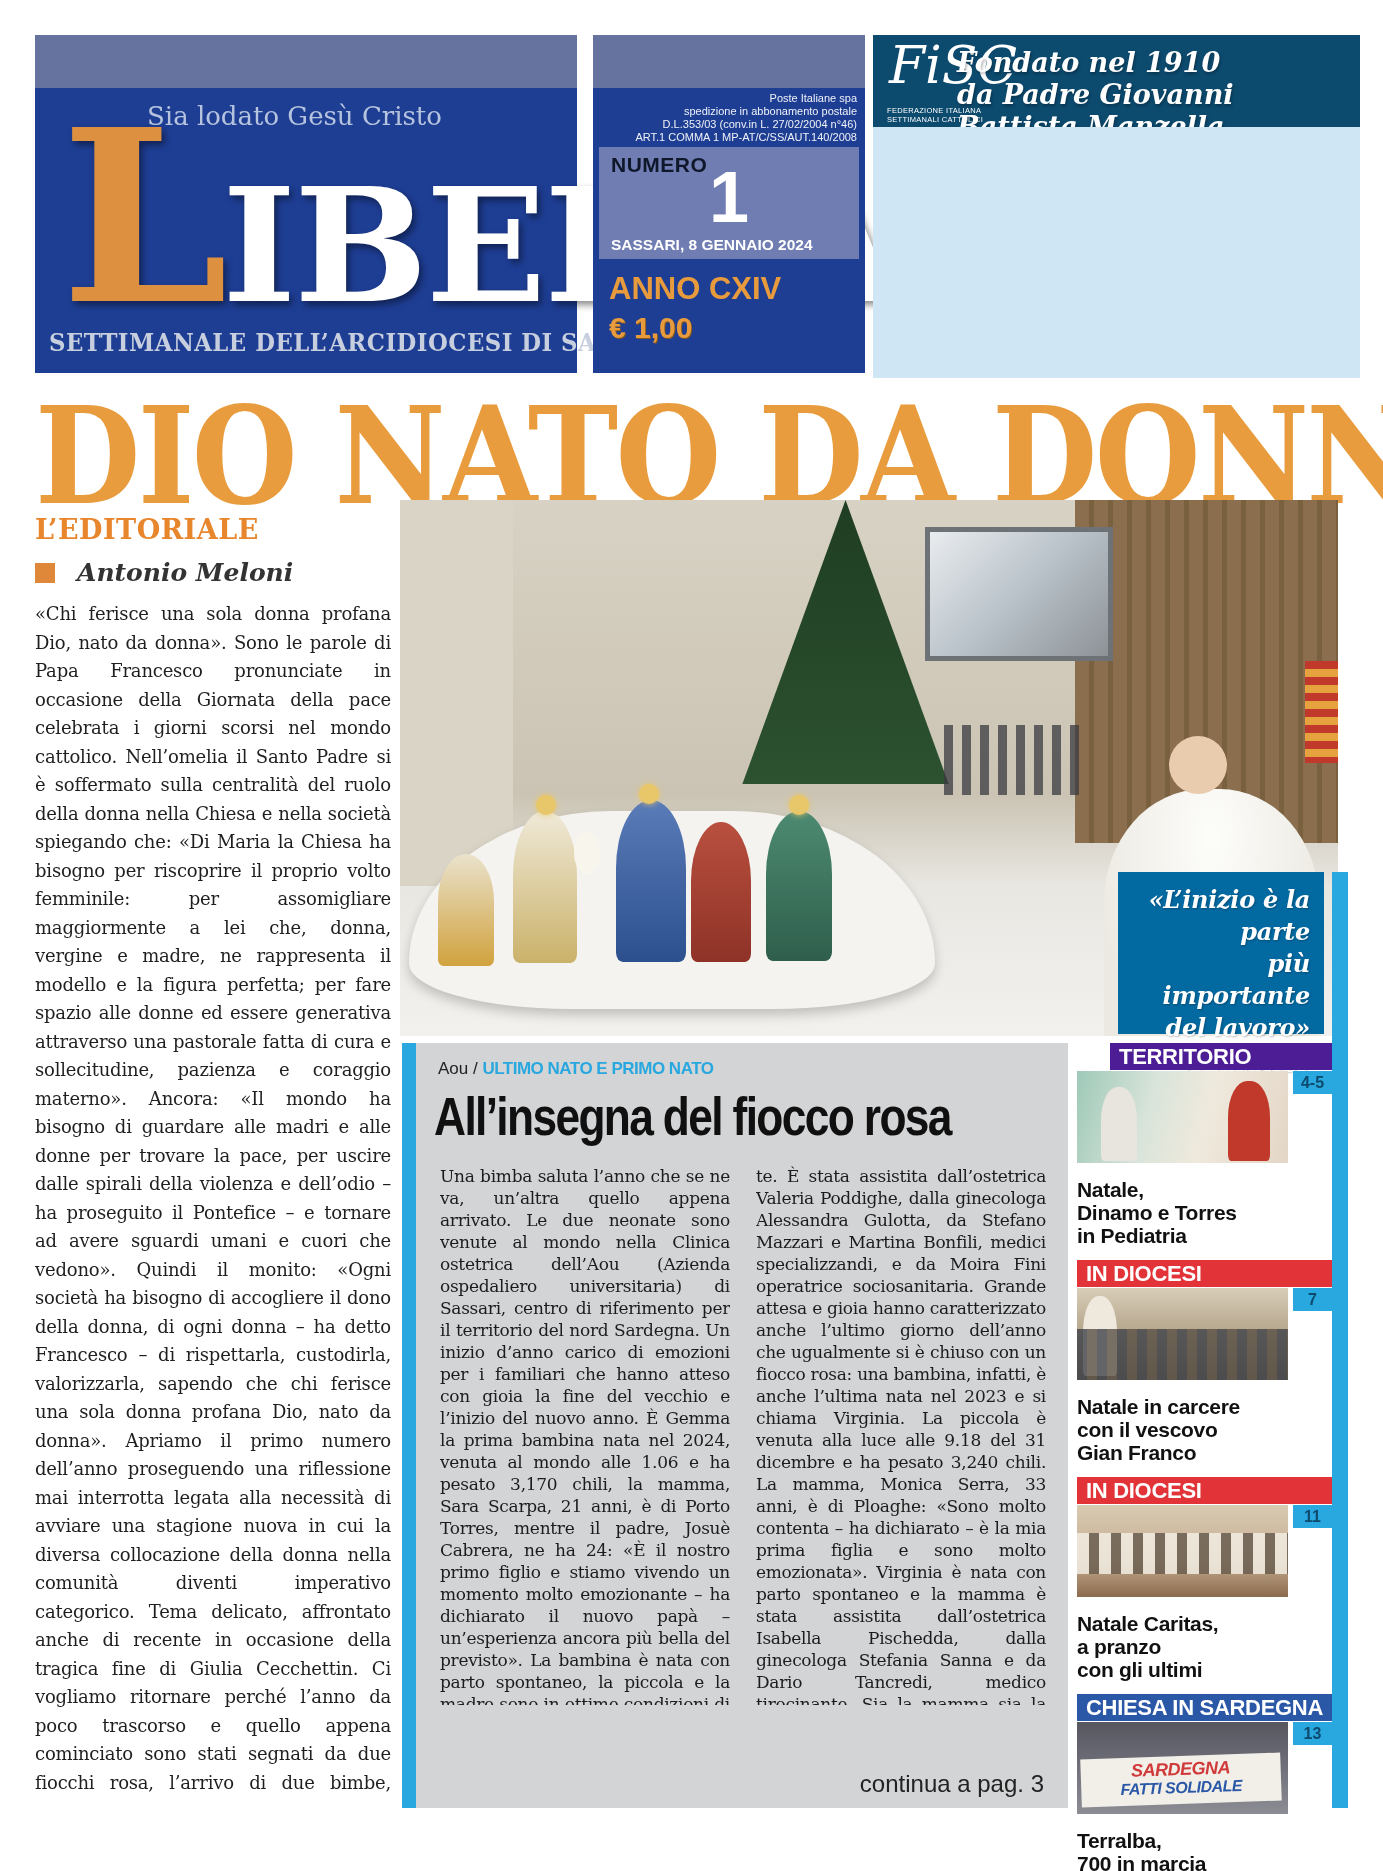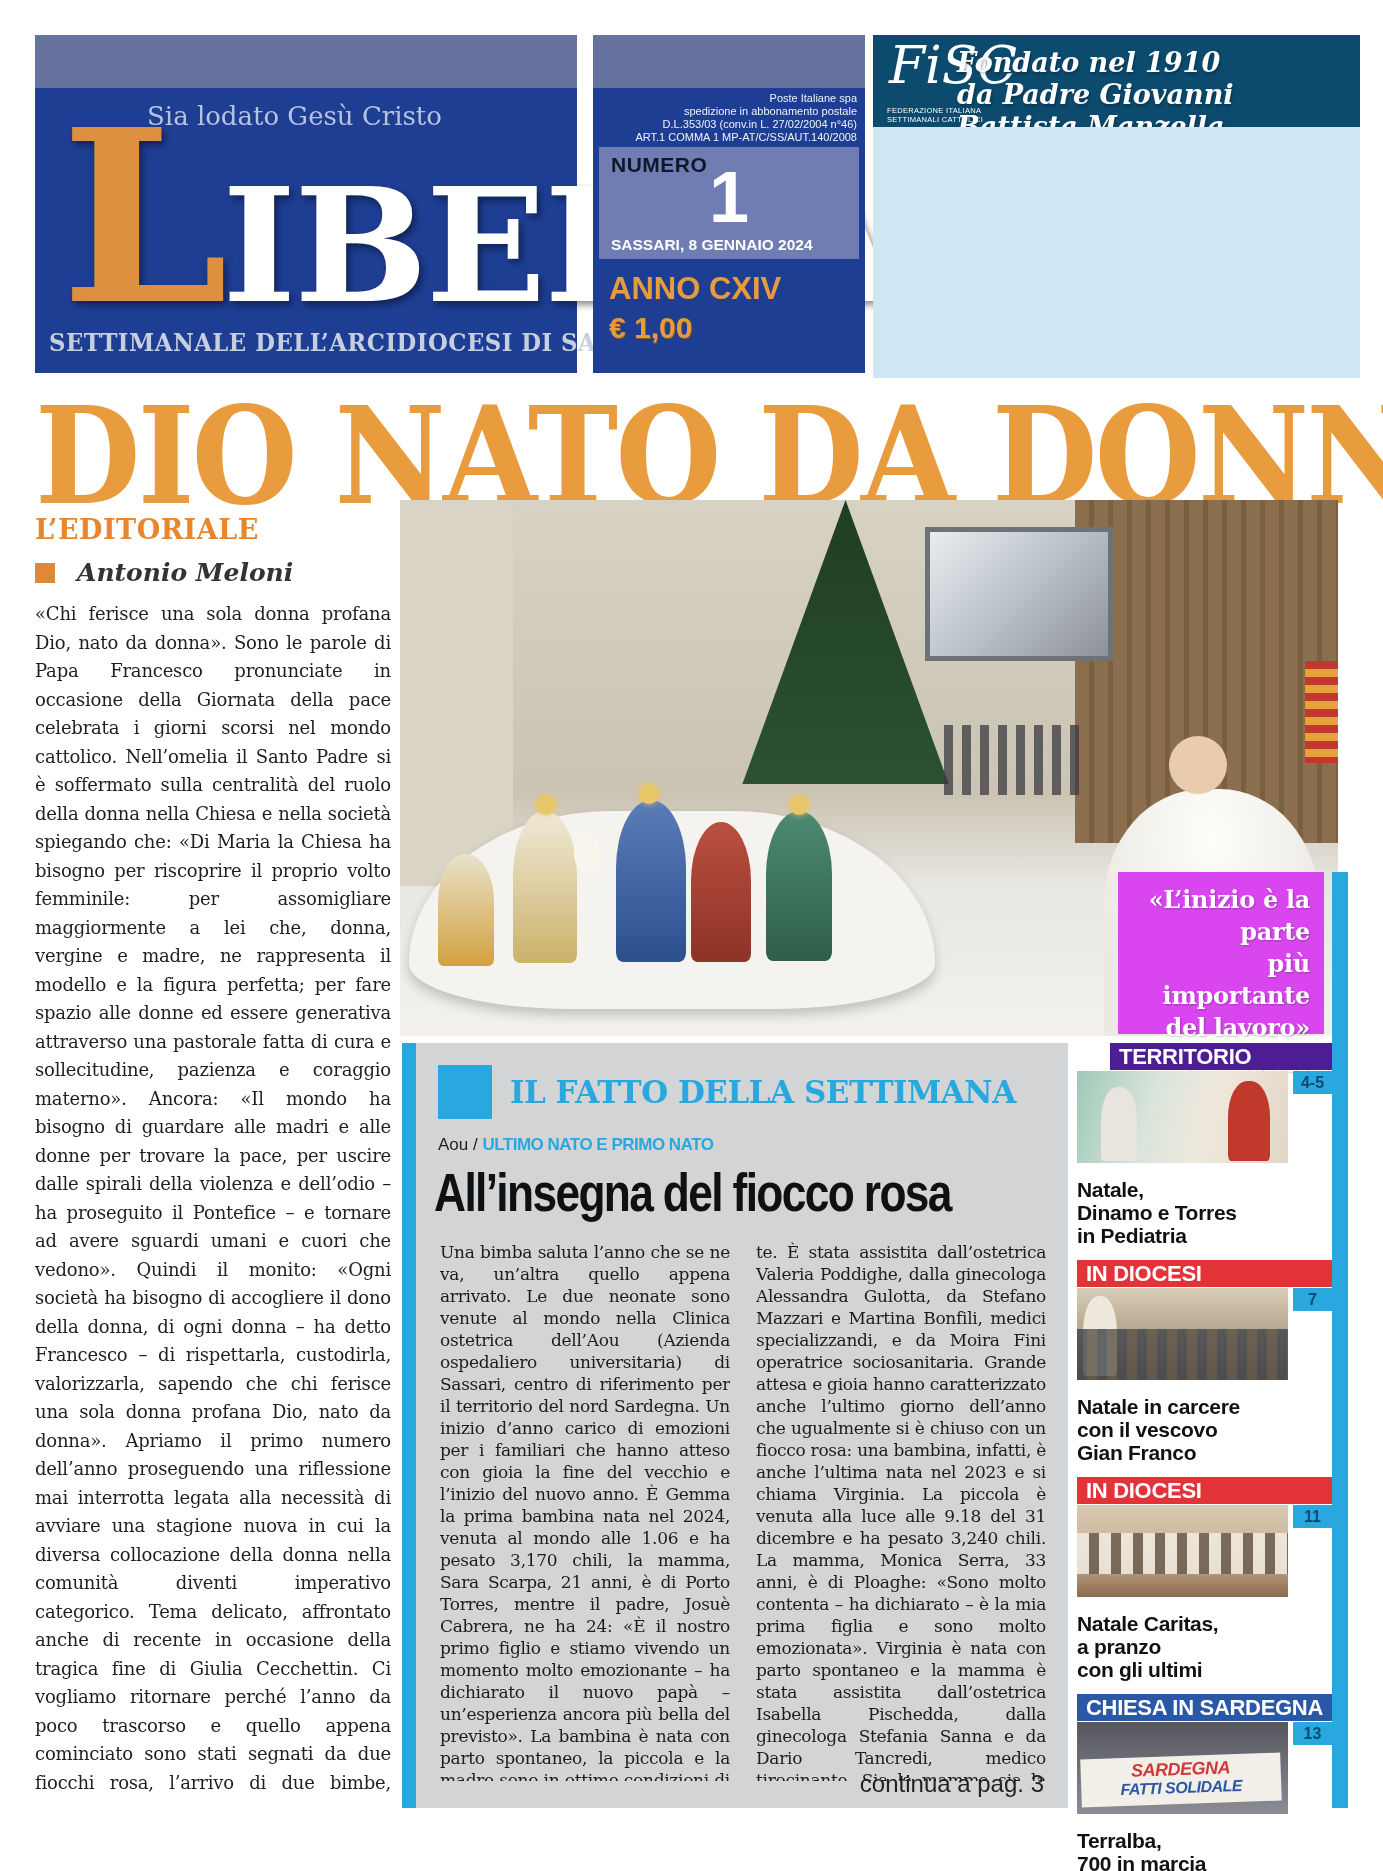--- a/index.html
+++ b/index.html
@@ -53,21 +53,21 @@
   .fig-blue  { left:23%; top:56%; width:70px; height:162px; background:linear-gradient(#5a7cb8,#2c4f8e); }
   .fig-red   { left:31%; top:60%; width:60px; height:140px; background:linear-gradient(#b9503f,#8e3227); }
   .fig-green { left:39%; top:58%; width:66px; height:150px; background:linear-gradient(#4d8a72,#2f5f4c); }
   .halo { position:absolute; width:20px; height:20px; border-radius:50%; background:#e8c76a; box-shadow:0 0 6px #e8c76a; }
   .halo1 { left:14.5%; top:55%; } .halo2 { left:25.5%; top:53%; } .halo3 { left:41.5%; top:55%; }
   .mp-crowd { position:absolute; left:58%; top:42%; width:15%; height:13%; background:repeating-linear-gradient(90deg,#3a3a40 0 9px,rgba(0,0,0,0) 9px 18px); opacity:.75; }
   .mp-pope { position:absolute; left:75%; top:54%; width:23%; height:46%; background:radial-gradient(ellipse at 50% 20%,#fdfdfa 0%,#ece9e2 80%); border-radius:46% 46% 0 0; }
   .mp-pope-head { position:absolute; left:82%; top:44%; width:58px; height:58px; border-radius:50%; background:#e9cbae; }
   .mp-guard { position:absolute; left:96.5%; top:30%; width:3.5%; height:19%; background:repeating-linear-gradient(180deg,#c0392b 0 8px,#e6a23c 8px 16px); }
 
-  .quote-box { position:absolute; left:1118px; top:872px; width:206px; height:162px; background:#d946ef; padding:12px 14px 0 10px; text-align:right; color:#fff; font-family:"DejaVu Serif",serif; font-weight:bold; font-size:24px; line-height:32px; letter-spacing:-.3px; text-shadow:1px 1px 2px rgba(0,0,0,.25); }
+  .quote-box { position:absolute; left:1118px; top:872px; width:206px; height:162px; background:#0369a1; padding:12px 14px 0 10px; text-align:right; color:#fff; font-family:"DejaVu Serif",serif; font-style:italic; font-weight:bold; font-size:24px; line-height:32px; letter-spacing:-.3px; text-shadow:1px 1px 2px rgba(0,0,0,.25); }
   .quote-attr { margin-top:4px; font-size:25px; }
   .cyan-bar { position:absolute; left:1332px; top:872px; width:16px; height:936px; background:#29a8e0; }
 
   
   .fact-box { position:absolute; left:402px; top:1043px; width:666px; height:765px; background:#d2d4d6; border-left:14px solid #29a8e0; }
   .fact-head { display:flex; align-items:center; gap:18px; padding:22px 0 0 22px; }
   .fact-sq { width:54px; height:54px; background:#29a8e0; flex:0 0 auto; }
   .fact-title { font-family:"DejaVu Serif",serif; font-weight:bold; font-size:31px; color:#29a8e0; letter-spacing:-.5px; }
   .fact-kicker { padding:16px 6px 0 22px; font-size:17px; color:#222; }
   .fact-kicker b { color:#29a8e0; letter-spacing:-.5px; }
@@ -173,24 +173,20 @@
 
   <div class="quote-box">
     <div>«L’inizio è la parte</div>
     <div>più importante</div>
     <div>del lavoro»</div>
     <div class="quote-attr">[Platone]</div>
   </div>
   <div class="cyan-bar"></div>
 
   <div class="fact-box">
-    <div class="fact-head">
-      <span class="fact-sq"></span>
-      <span class="fact-title">IL FATTO DELLA SETTIMANA</span>
-    </div>
     <div class="fact-kicker">
       <span>Aou / </span><b>ULTIMO NATO E PRIMO NATO</b>
     </div>
     <div class="fact-article-title">All’insegna del fiocco rosa</div>
     <div class="fact-cols">
       <div class="fact-col">Una bimba saluta l’anno che se ne va, un’altra quello appena arrivato. Le due neonate sono venute al mondo nella Clinica ostetrica dell’Aou (Azienda ospedaliero universitaria) di Sassari, centro di riferimento per il territorio del nord Sardegna. Un inizio d’anno carico di emozioni per i familiari che hanno atteso con gioia la fine del vecchio e l’inizio del nuovo anno. È Gemma la prima bambina nata nel 2024, venuta al mondo alle 1.06 e ha pesato 3,170 chili, la mamma, Sara Scarpa, 21 anni, è di Porto Torres, mentre il padre, Josuè Cabrera, ne ha 24: «È il nostro primo figlio e stiamo vivendo un momento molto emozionante – ha dichiarato il nuovo papà – un’esperienza ancora più bella del previsto». La bambina è nata con parto spontaneo, la piccola e la madre sono in ottime condizioni di salu-</div>
       <div class="fact-col">te. È stata assistita dall’ostetrica Valeria Poddighe, dalla ginecologa Alessandra Gulotta, da Stefano Mazzari e Martina Bonfili, medici specializzandi, e da Moira Fini operatrice sociosanitaria. Grande attesa e gioia hanno caratterizzato anche l’ultimo giorno dell’anno che ugualmente si è chiuso con un fiocco rosa: una bambina, infatti, è anche l’ultima nata nel 2023 e si chiama Virginia. La piccola è venuta alla luce alle 9.18 del 31 dicembre e ha pesato 3,240 chili. La mamma, Monica Serra, 33 anni, è di Ploaghe: «Sono molto contenta – ha dichiarato – è la mia prima figlia e sono molto emozionata». Virginia è nata con parto spontaneo e la mamma è stata assistita dall’ostetrica Isabella Pischedda, dalla ginecologa Stefania Sanna e da Dario Tancredi, medico tirocinante. Sia la mamma sia la bambi-</div>
     </div>
     <div class="continua">continua a pag. 3</div>
   </div>

